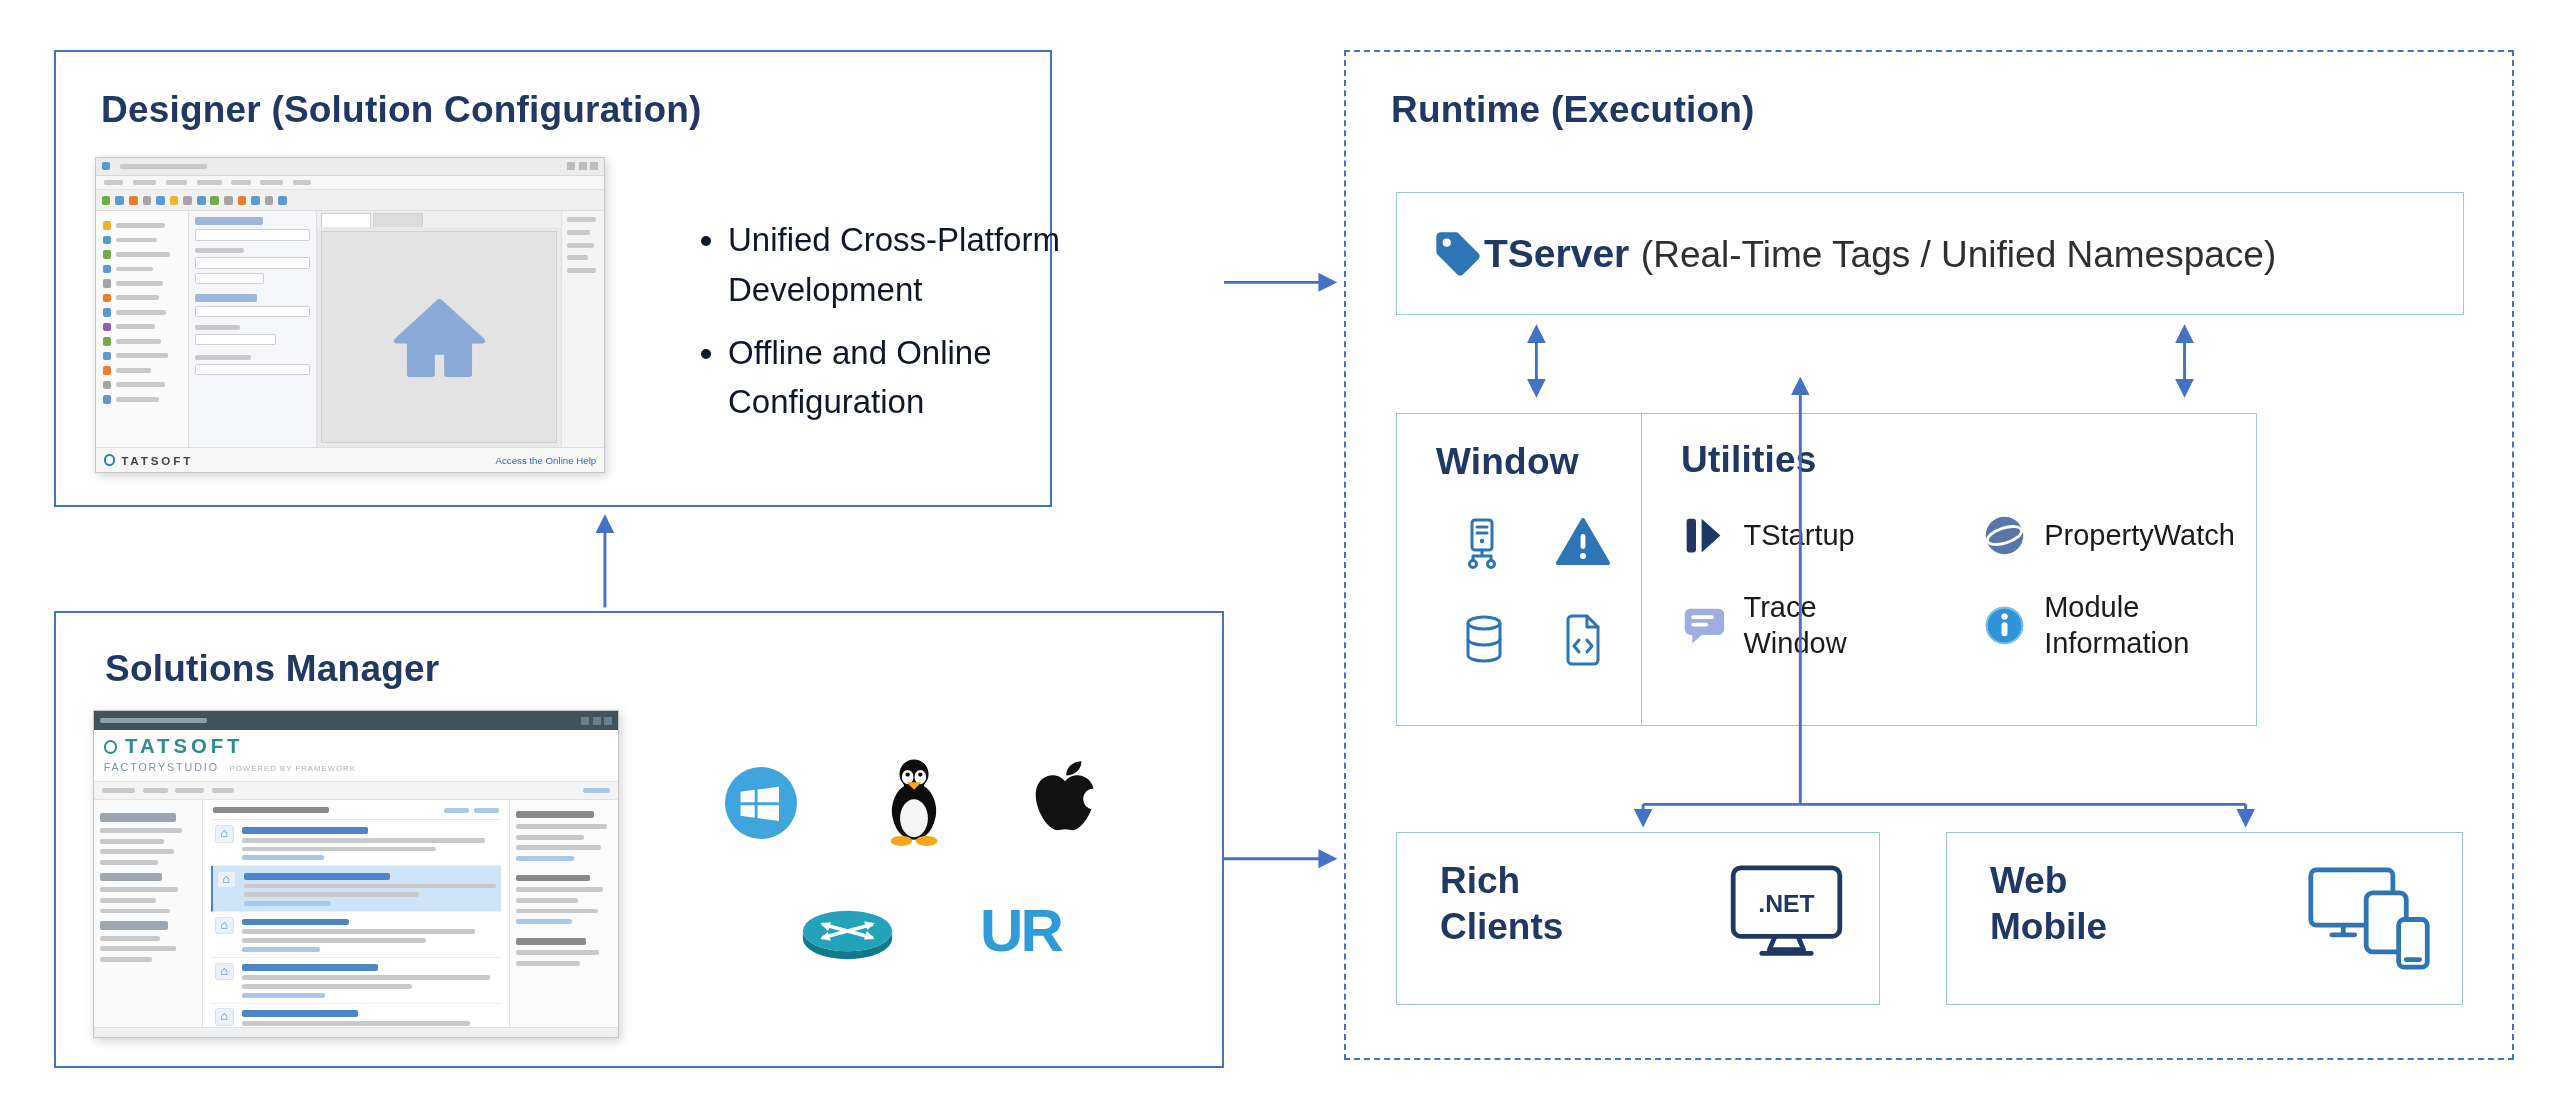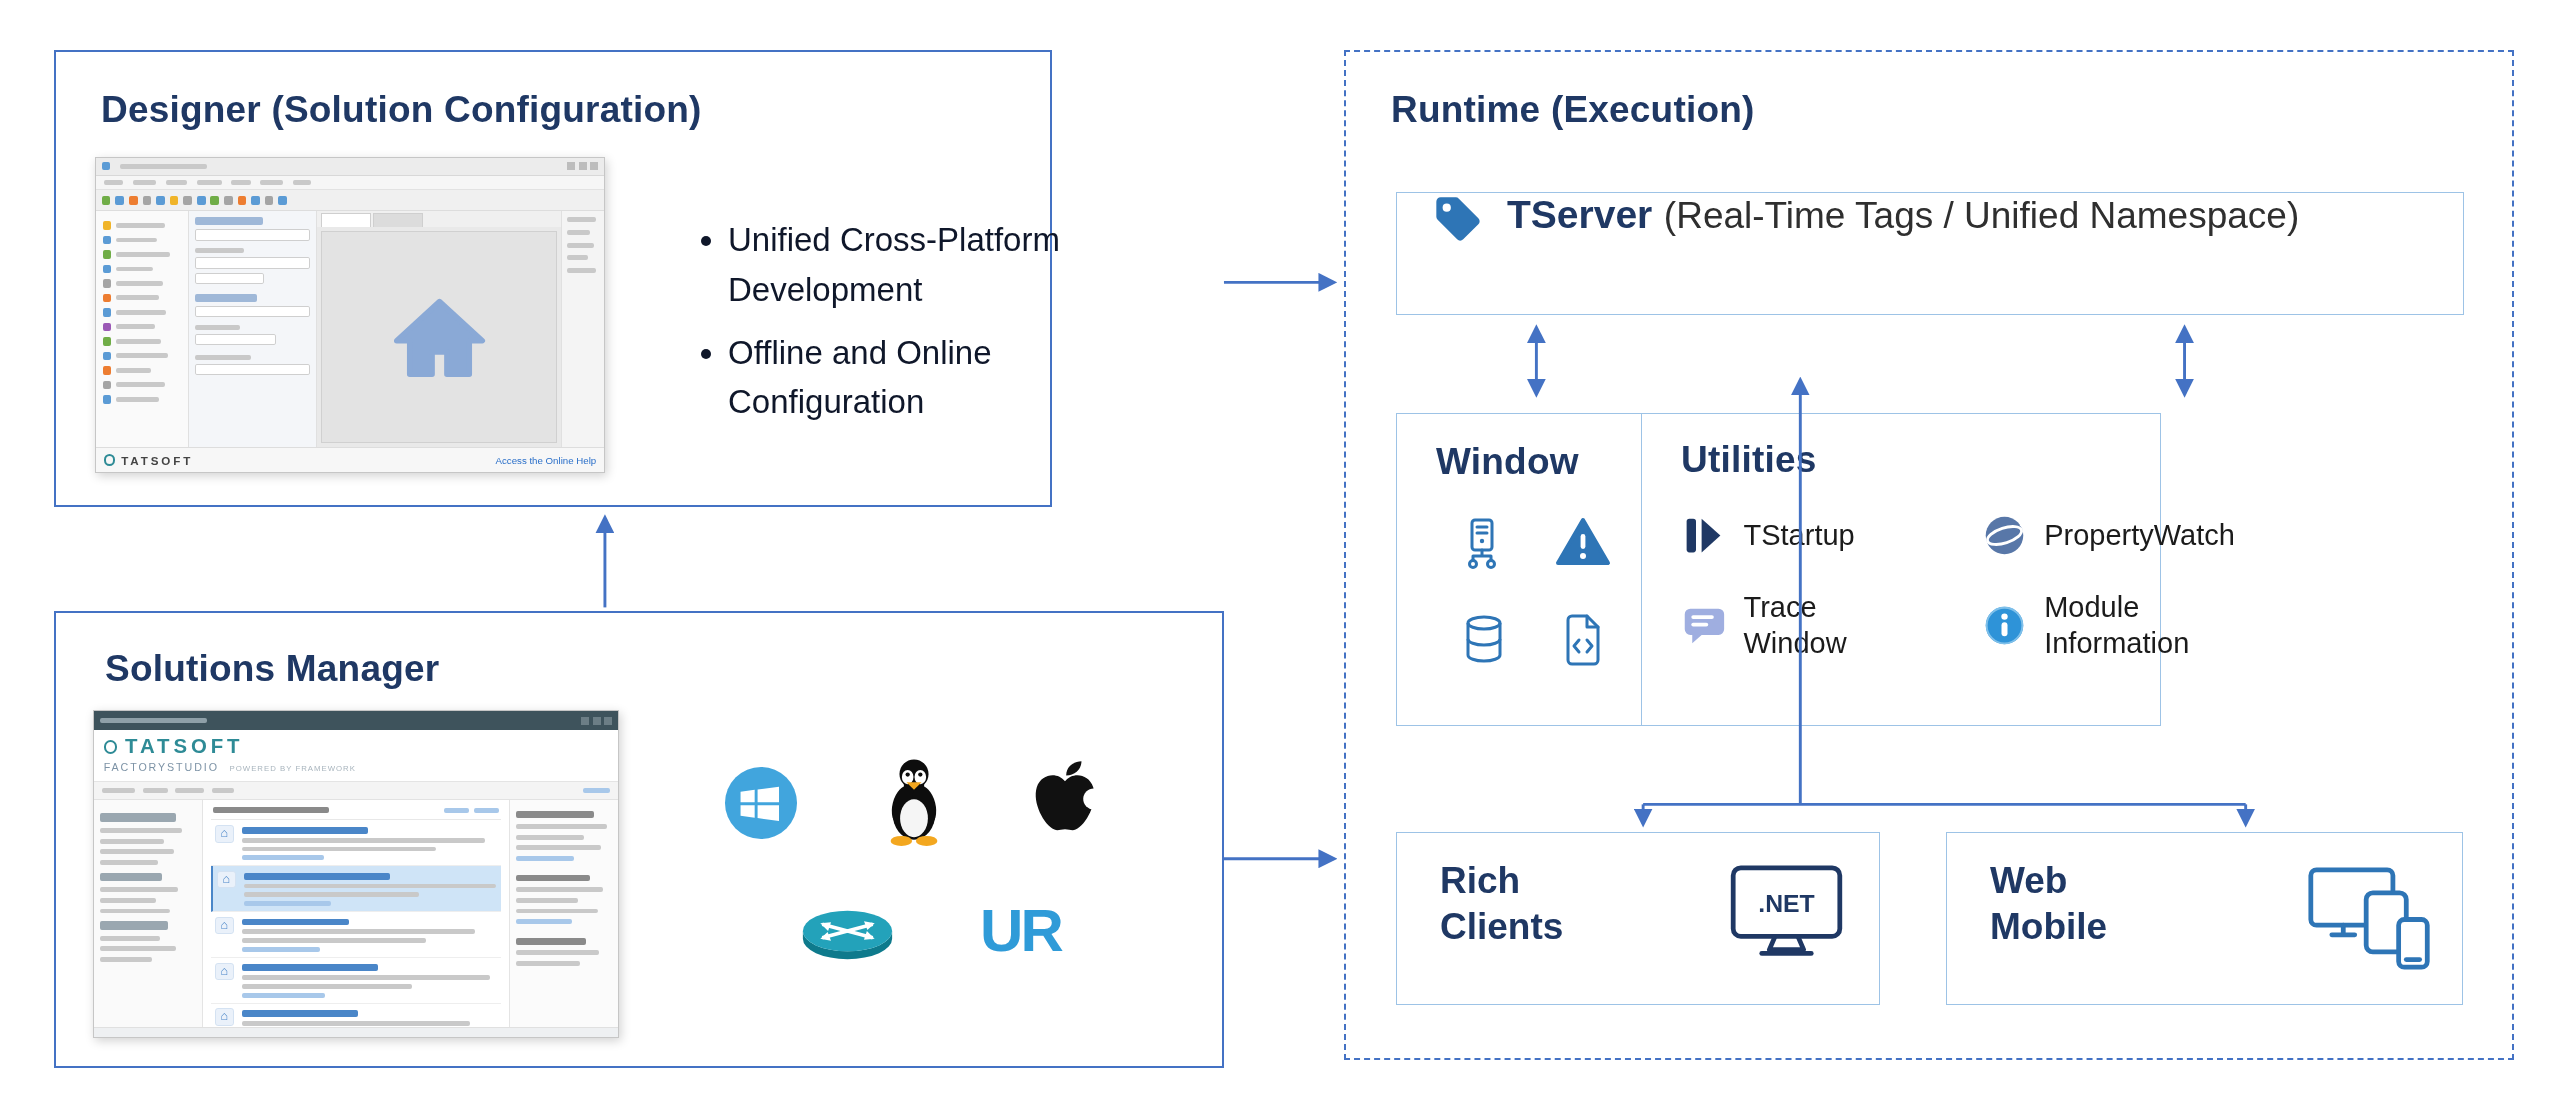--- a/index.html
+++ b/index.html
@@ -4,21 +4,21 @@
 <style>
 *{box-sizing:border-box;margin:0;padding:0}
 html,body{background:#fff}
 #canvas{position:relative;width:2576px;height:1110px;background:#fff;font-family:"Liberation Sans",sans-serif;overflow:hidden}
 .panel{position:absolute;background:#fff;border:2.9px solid #4472C4}
 .panel.dashed{border-style:dashed}
 .inner{position:absolute;background:#fff;border:1.9px solid #9DC3E6}
 .sec-title{position:absolute;font-size:37px;font-weight:bold;color:#1F3864;letter-spacing:0.2px;white-space:nowrap}
 .bullets{position:absolute;width:456px;padding-left:43px;color:#0f172a;font-size:33px;line-height:1.5;list-style:disc}
 .bullets li{margin-bottom:13.6px}
-.tserver-row{display:flex;align-items:flex-start;height:100%;padding-left:35px;gap:23px}
+.tserver-row{display:flex;align-items:center;height:100%;padding-left:35px;}
 .tserver-text{font-size:37px;color:#2F2F2F;white-space:nowrap}
 .tserver-text .name{font-weight:bold;color:#1F3864;font-size:39px}
 .tserver-text .desc{margin-left:11.6px}
 .mod-grid{position:absolute;left:37px;top:101px;display:grid;grid-template-columns:repeat(3,99px);row-gap:41px;justify-items:center;align-items:center}
 .util-grid{position:absolute;left:39px;top:99px;display:grid;grid-template-columns:291px auto;row-gap:31px;column-gap:9.7px}
 .util-item{display:flex;align-items:center;gap:17.5px}
 .util-label{font-size:29px;color:#1b1b1b;line-height:1.25;max-width:180px}
 .duo-title{position:absolute;left:43px;top:25px;font-size:37px;font-weight:bold;color:#1F3864;line-height:1.25}
 svg{display:block}
 
@@ -450,21 +450,21 @@
             <rect x="15" y="34" width="7" height="12"></rect>
             <rect x="26" y="26" width="7" height="20"></rect>
             <rect x="37" y="30" width="7" height="16"></rect>
             <path d="M15 24l12-10 8 6 11-12"></path>
             <path d="M46 8v7M46 8h-7"></path>
           </g>
         </svg>
       </div>
     </div>
 
-    <div class="inner" style="left:295px;top:361px;width:520px;height:313px">
+    <div class="inner" style="left:295px;top:361px;width:616px;height:313px">
       <div class="sec-title" style="left:39px;top:25px">Utilities</div>
       <div class="util-grid">
         <div class="util-item">
           <svg viewBox="0 0 48 48" width="45" height="45">
             <rect x="6" y="6" width="10" height="36" rx="3" fill="#1F3864"></rect>
             <path d="M22 6l20 18-20 18z" fill="#1F3864"></path>
           </svg>
           <span class="util-label">TStartup</span>
         </div>
         <div class="util-item">

